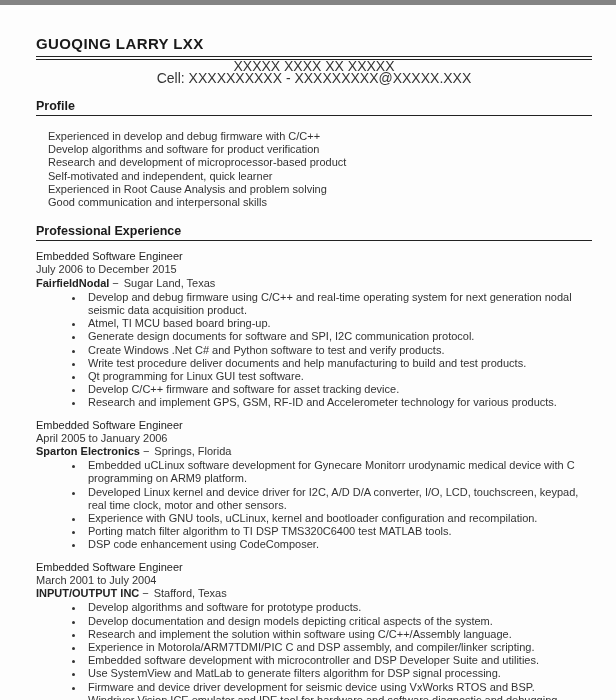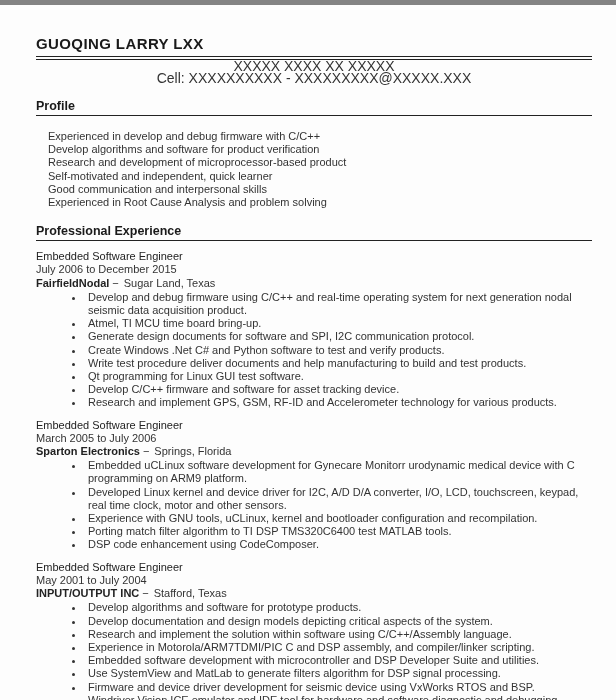--- a/index.html
+++ b/index.html
@@ -101,58 +101,58 @@
     <div>XXXXX XXXX XX XXXXX</div>
     <div>Cell: XXXXXXXXXX - XXXXXXXXX@XXXXX.XXX</div>
   </div>
 
   <div class="section-heading">Profile</div>
   <ul class="profile-list">
     <li>Experienced in develop and debug firmware with C/C++</li>
     <li>Develop algorithms and software for product verification</li>
     <li>Research and development of microprocessor-based product</li>
     <li>Self-motivated and independent, quick learner</li>
+    <li>Experienced in Root Cause Analysis and problem solving</li>
     <li>Good communication and interpersonal skills</li>
-    <li>Experienced in Root Cause Analysis and problem solving</li>
   </ul>
 
   <div class="section-heading">Professional Experience</div>
 
   <div class="job">
     <div class="job-line job-title">Embedded Software Engineer</div>
     <div class="job-line">July 2006 to December 2015</div>
     <div class="job-line"><span class="company-name">FairfieldNodal</span><span class="company-sep">−</span><span>Sugar Land, Texas</span></div>
     <ul class="bullets">
       <li>Develop and debug firmware using C/C++ and real-time operating system for next generation nodal seismic data acquisition product.</li>
-      <li>Atmel, TI MCU time board bring-up.</li>
+      <li>Atmel, TI MCU based board bring-up.</li>
       <li>Generate design documents for software and SPI, I2C communication protocol.</li>
       <li>Create Windows .Net C# and Python software to test and verify products.</li>
       <li>Write test procedure deliver documents and help manufacturing to build and test products.</li>
       <li>Qt programming for Linux GUI test software.</li>
       <li>Develop C/C++ firmware and software for asset tracking device.</li>
       <li>Research and implement GPS, GSM, RF-ID and Accelerometer technology for various products.</li>
     </ul>
   </div>
 
   <div class="job">
     <div class="job-line job-title">Embedded Software Engineer</div>
-    <div class="job-line">March 2005 to July 2006</div>
+    <div class="job-line">April 2005 to January 2006</div>
     <div class="job-line"><span class="company-name">Sparton Electronics</span><span class="company-sep">−</span><span>Springs, Florida</span></div>
     <ul class="bullets">
       <li>Embedded uCLinux software development for Gynecare Monitorr urodynamic medical device with C programming on ARM9 platform.</li>
       <li>Developed Linux kernel and device driver for I2C, A/D D/A converter, I/O, LCD, touchscreen, keypad, real time clock, motor and other sensors.</li>
       <li>Experience with GNU tools, uCLinux, kernel and bootloader configuration and recompilation.</li>
       <li>Porting match filter algorithm to TI DSP TMS320C6400 test MATLAB tools.</li>
       <li>DSP code enhancement using CodeComposer.</li>
     </ul>
   </div>
 
   <div class="job">
     <div class="job-line job-title">Embedded Software Engineer</div>
-    <div class="job-line">May 2001 to July 2004</div>
+    <div class="job-line">March 2001 to July 2004</div>
     <div class="job-line"><span class="company-name">INPUT/OUTPUT INC</span><span class="company-sep">−</span><span>Stafford, Texas</span></div>
     <ul class="bullets">
       <li>Develop algorithms and software for prototype products.</li>
       <li>Develop documentation and design models depicting critical aspects of the system.</li>
       <li>Research and implement the solution within software using C/C++/Assembly language.</li>
       <li>Experience in Motorola/ARM7TDMI/PIC C and DSP assembly, and compiler/linker scripting.</li>
       <li>Embedded software development with microcontroller and DSP Developer Suite and utilities.</li>
       <li>Use SystemView and MatLab to generate filters algorithm for DSP signal processing.</li>
       <li>Firmware and device driver development for seismic device using VxWorks RTOS and BSP.</li>
       <li>Windriver Vision ICE emulator and IDE tool for hardware and software diagnostic and debugging.</li>

